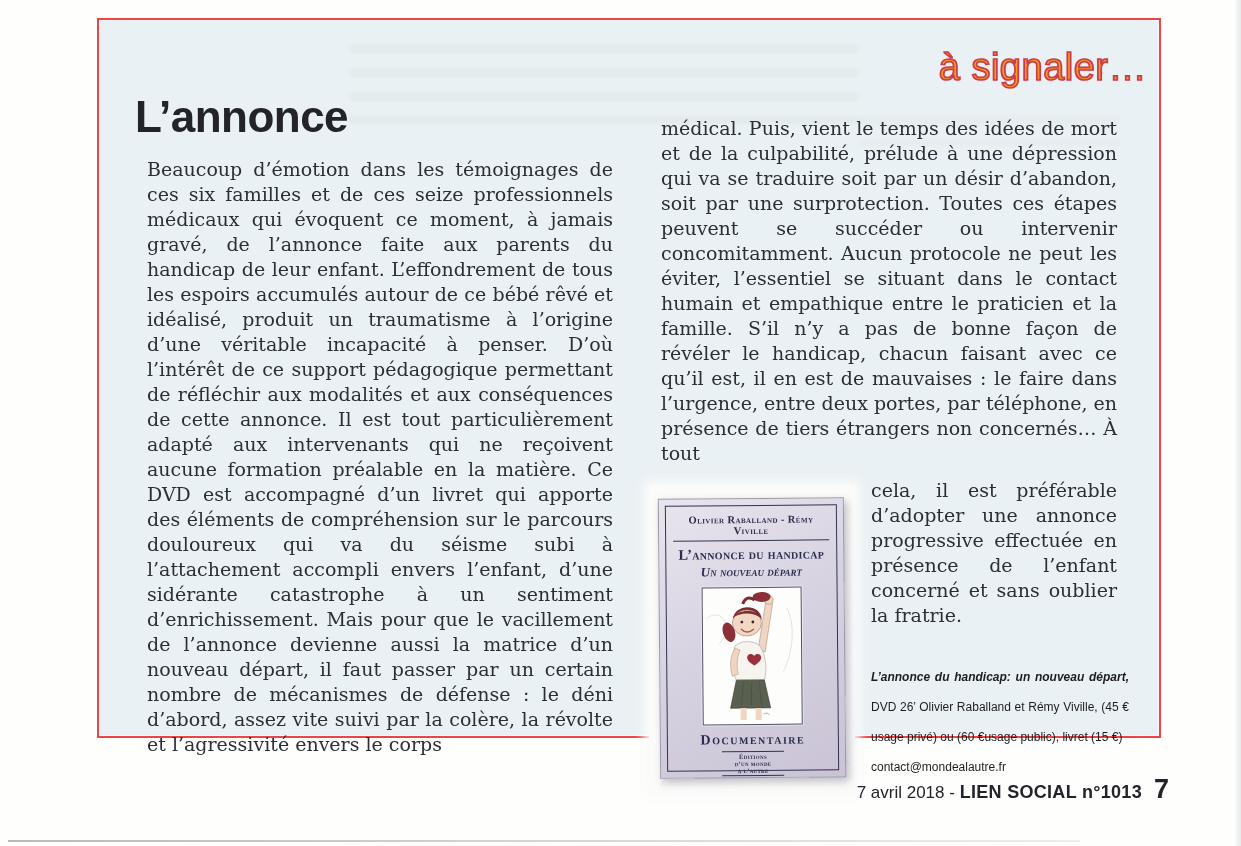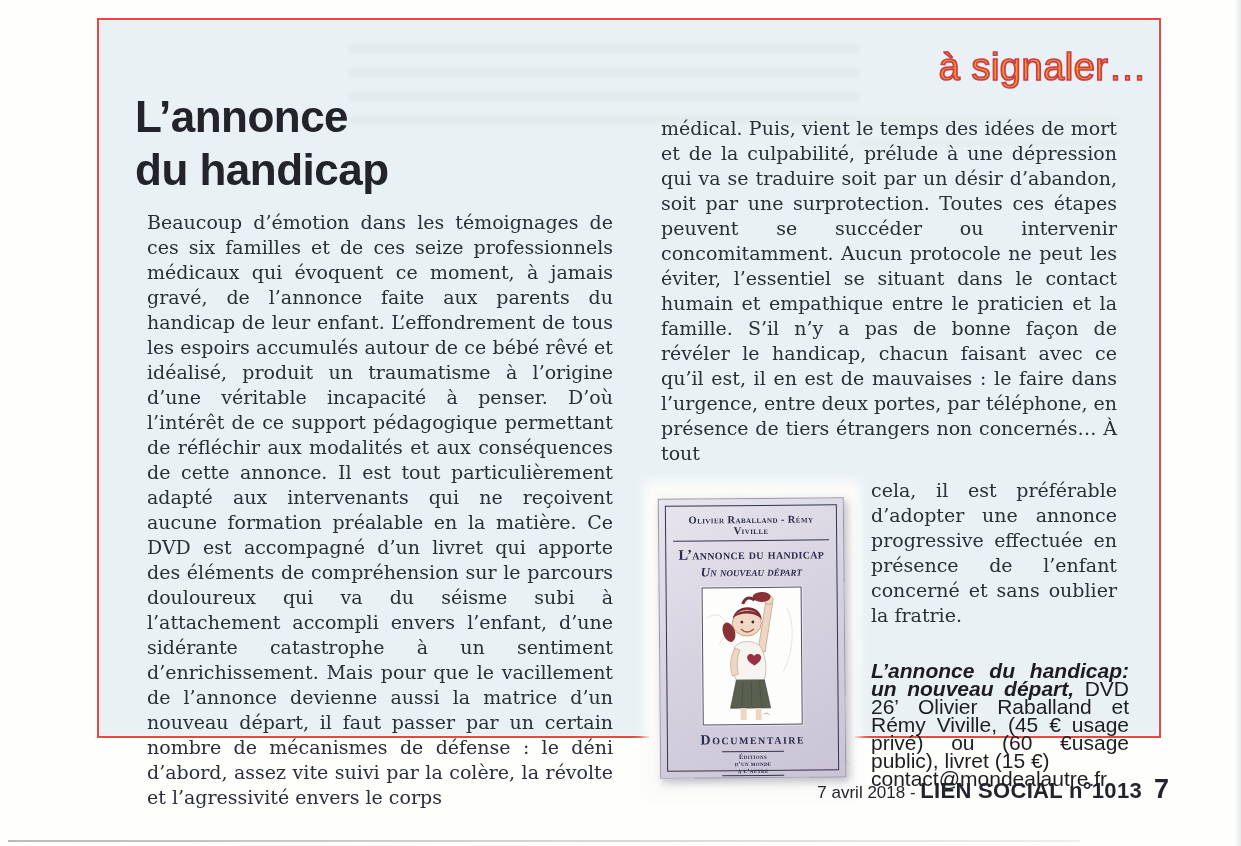--- a/index.html
+++ b/index.html
@@ -76,47 +76,47 @@
     border:1px solid #4e4e60;box-shadow:0 0 0 1px rgba(255,255,255,.5);
   }
   .dvd-illo svg{display:block;width:100%;height:100%;}
   .dvd-genre{font-variant:small-caps;font-weight:bold;font-size:14px;letter-spacing:1.5px;text-align:center;margin-top:7px;}
   .dvd-logo{width:62px;margin:3px auto 0 auto;border-top:1px solid #32334f;border-bottom:1px solid #32334f;padding:1px 0;}
   .dvd-logo div{font-variant:small-caps;font-weight:bold;font-size:6.5px;line-height:7px;text-align:center;letter-spacing:.3px;}
 
   
   .caption{
     margin-top:34px;color:#1d1d20;
-    font-size:21px;line-height:18px;
+    font-size:12px;line-height:30px;
   }
   .caption .justified{text-align:justify;margin:0;}
   .caption .cap-title{font-weight:bold;font-style:italic;}
   .caption .cap-line{text-align:left;}
 
   
   .footer{
     position:absolute;left:0;top:774px;right:72px;text-align:right;color:#23242b;white-space:nowrap;
   }
   .footer .f-date{font-size:17px;}
-  .footer .f-journal{font-size:22px;font-weight:bold;letter-spacing:.3px;}
+  .footer .f-journal{font-size:18px;font-weight:bold;letter-spacing:.3px;}
   .footer .f-page{font-size:27px;font-weight:bold;margin-left:12px;}
 </style>
 </head>
 <body>
 
 <div class="panel">
   <div class="bleed b1"></div>
   <div class="bleed b2"></div>
 
   <div class="signaler">à signaler…</div>
 
   <div class="content">
 
     <div class="col col-left">
-      <h1 class="article-title"><span>L’annonce</span><br><span>du handicap</span></h1>
+      <h1 class="article-title"><span>L’annonce</span><br></h1>
       <p class="body-text">Beaucoup d’émotion dans les témoignages de ces six familles et de ces seize professionnels médicaux qui évoquent ce moment, à jamais gravé, de l’annonce faite aux parents du handicap de leur enfant. L’effondrement de tous les espoirs accumulés autour de ce bébé rêvé et idéalisé, produit un traumatisme à l’origine d’une véritable incapacité à penser. D’où l’intérêt de ce support pédagogique permettant de réfléchir aux modalités et aux conséquences de cette annonce. Il est tout particulièrement adapté aux intervenants qui ne reçoivent aucune formation préalable en la matière. Ce DVD est accompagné d’un livret qui apporte des éléments de compréhension sur le parcours douloureux qui va du séisme subi à l’attachement accompli envers l’enfant, d’une sidérante catastrophe à un sentiment d’enrichissement. Mais pour que le vacillement de l’annonce devienne aussi la matrice d’un nouveau départ, il faut passer par un certain nombre de mécanismes de défense : le déni d’abord, assez vite suivi par la colère, la révolte et l’agressivité envers le corps</p>
     </div>
 
     <div class="col col-right">
       <p class="body-text body-first">médical. Puis, vient le temps des idées de mort et de la culpabilité, prélude à une dépression qui va se traduire soit par un désir d’abandon, soit par une surprotection. Toutes ces étapes peuvent se succéder ou intervenir concomitamment. Aucun protocole ne peut les éviter, l’essentiel se situant dans le contact humain et empathique entre le praticien et la famille. S’il n’y a pas de bonne façon de révéler le handicap, chacun faisant avec ce qu’il est, il en est de mauvaises : le faire dans l’urgence, entre deux portes, par téléphone, en présence de tiers étrangers non concernés… À tout</p>
 
       <figure class="dvd-figure" style="margin-left:0;">
         <svg class="sketch" viewBox="0 0 206 308" preserveAspectRatio="none">
           <g fill="none" stroke="#c8c4cd" stroke-width="1" opacity=".6">
             <path d="M8 40 C 40 10, 90 16, 120 44"></path>

